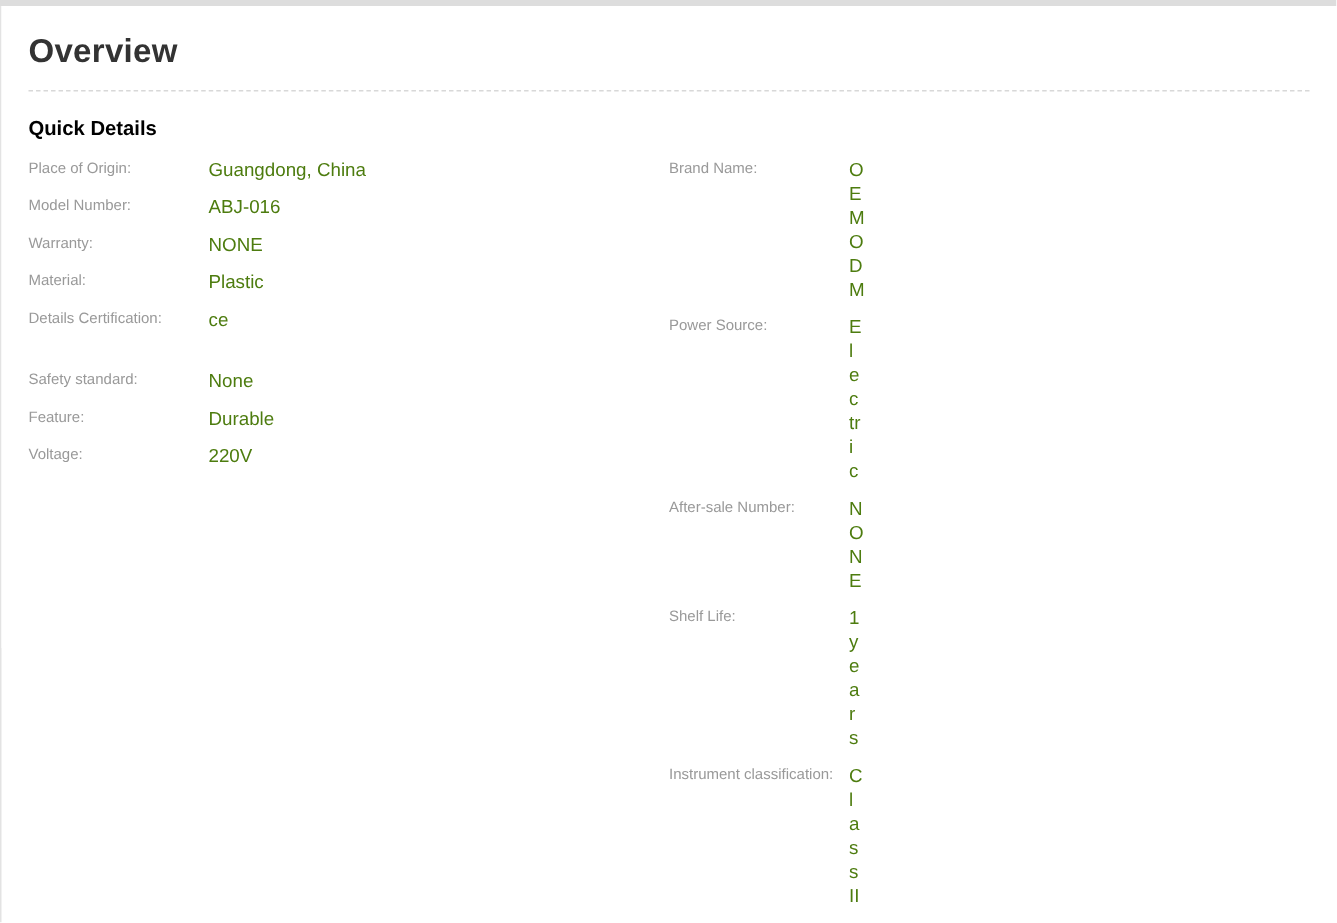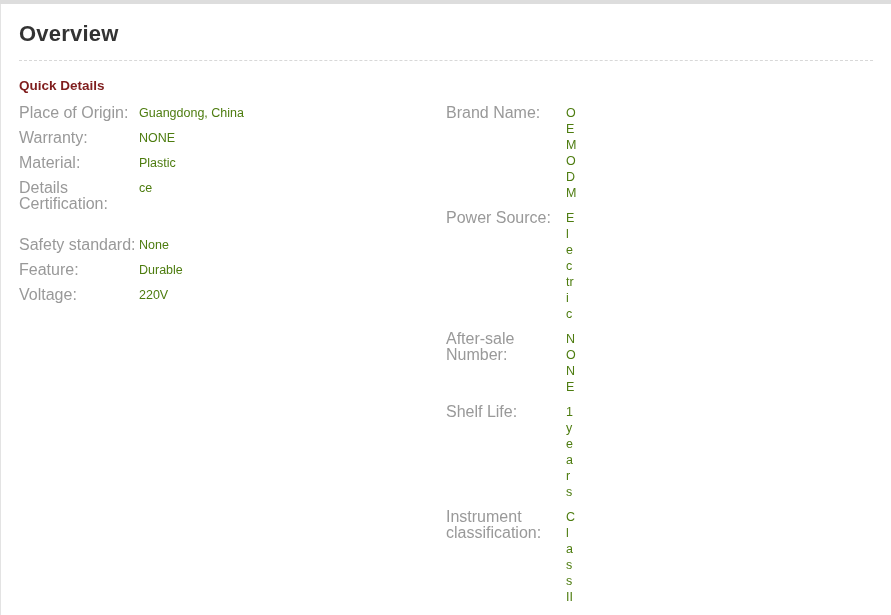--- a/index.html
+++ b/index.html
@@ -54,21 +54,21 @@
 
   .divider {
     border-top: 1px dashed #d8d8d8;
     height: 0;
     margin: 12px 0 0 0;
   }
 
   .section-title {
     font-size: 13.5px;
     font-weight: bold;
-    color: #7f1d1d;
+    color: #000000;
     margin: 16px 0 10px 0;
     line-height: 18px;
   }
 
   
   .qd-columns {
     display: flex;
     align-items: flex-start;
   }
   .qd-col {
@@ -79,21 +79,21 @@
 
   .attr-row {
     display: flex;
     align-items: flex-start;
     margin-bottom: 9px;
   }
   .attr-row.tall { min-height: 40px; }
   .attr-label {
     width: 120px;
     flex: 0 0 120px;
-    font-size: 16px;
+    font-size: 10px;
     color: #999999;
     line-height: 16px;
   }
   .attr-value {
     font-size: 12.5px;
     color: #4d7c0f;
     line-height: 16px;
     word-break: break-word;
   }
 
@@ -114,20 +114,24 @@
   <div class="section-title">Quick Details</div>
 
   <div class="qd-columns">
 
     <div class="qd-col left">
       <div class="attr-row">
         <div class="attr-label">Place of Origin:</div>
         <div class="attr-value">Guangdong, China</div>
       </div>
       <div class="attr-row">
+        <div class="attr-label">Model Number:</div>
+        <div class="attr-value">ABJ-016</div>
+      </div>
+      <div class="attr-row">
         <div class="attr-label">Warranty:</div>
         <div class="attr-value">NONE</div>
       </div>
       <div class="attr-row">
         <div class="attr-label">Material:</div>
         <div class="attr-value">Plastic</div>
       </div>
       <div class="attr-row">
         <div class="attr-label">Details Certification:</div>
         <div class="attr-value">ce</div>

